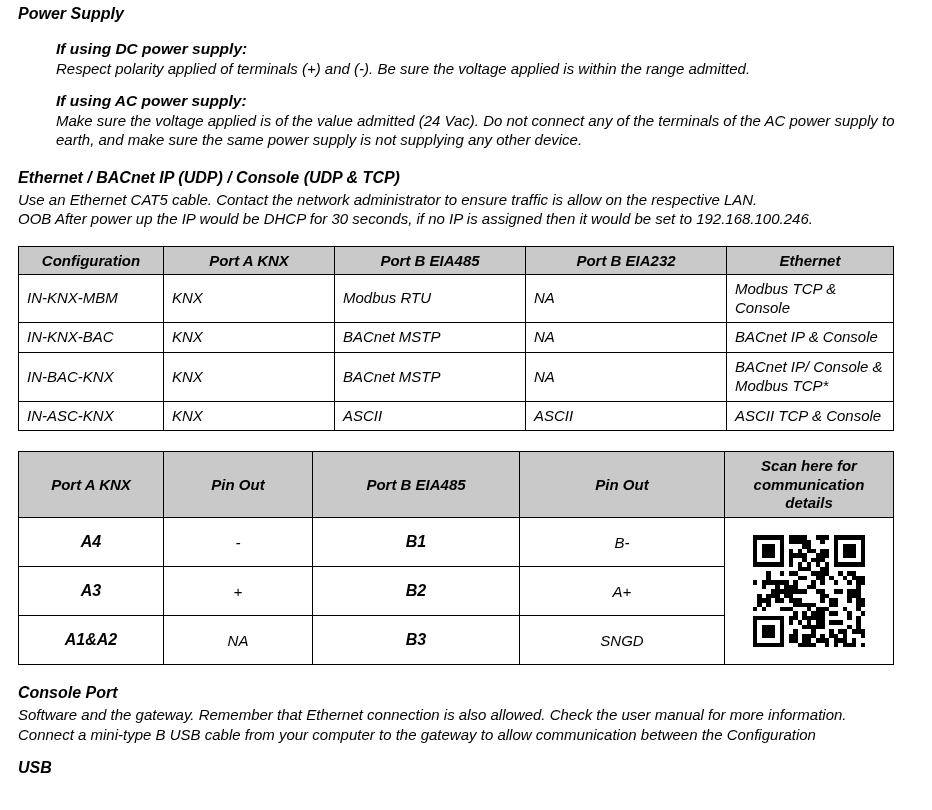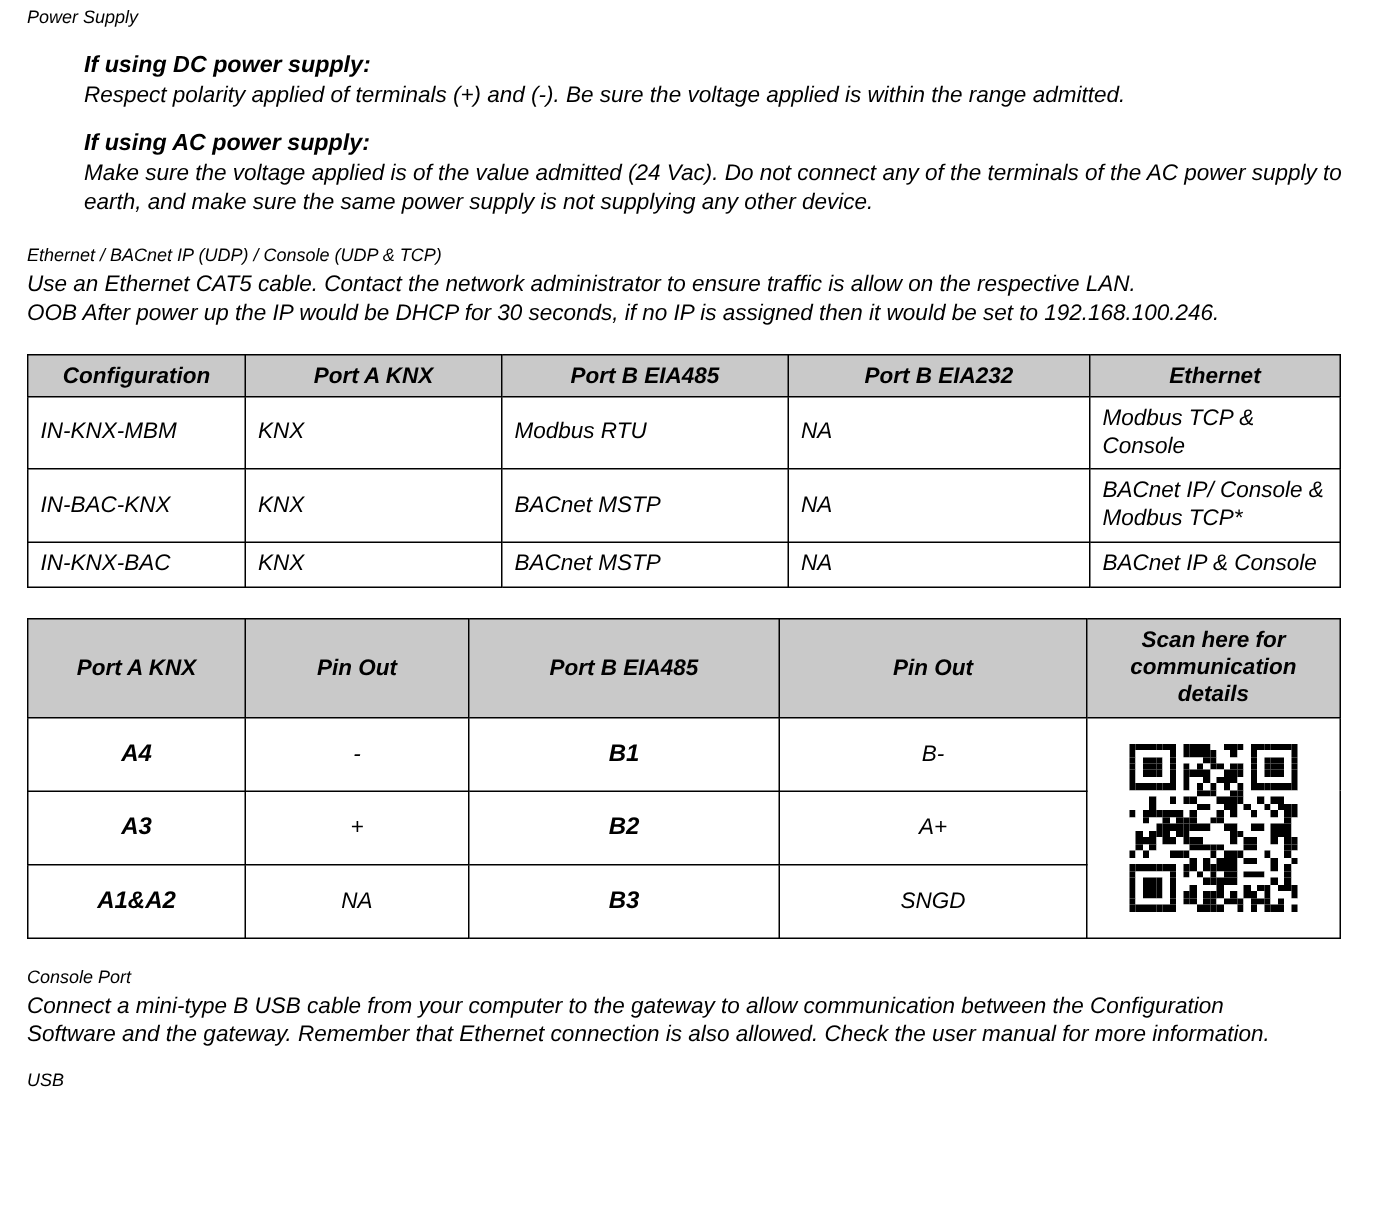--- a/index.html
+++ b/index.html
@@ -16,22 +16,22 @@
   }
   .page {
     position: relative;
     width: 932px;
     height: 810px;
     padding: 4px 18px 0 18px;
     box-sizing: border-box;
   }
   .sec-title {
     font-style: italic;
-    font-weight: normal;
-    font-size: 12px;
+    font-weight: bold;
+    font-size: 16px;
     margin: 0 0 2px 0;
     line-height: 1.25;
   }
   .body-text {
     font-style: italic;
     font-size: 15px;
     line-height: 1.28;
     margin: 0;
   }
   .indent {
@@ -158,32 +158,39 @@
     </thead>
     <tbody>
       <tr>
         <td>IN-KNX-MBM</td>
         <td>KNX</td>
         <td>Modbus RTU</td>
         <td>NA</td>
         <td>Modbus TCP &amp; Console</td>
       </tr>
       <tr>
+        <td>IN-KNX-BAC</td>
+        <td>KNX</td>
+        <td>BACnet MSTP</td>
+        <td>NA</td>
+        <td>BACnet IP &amp; Console</td>
+      </tr>
+      <tr>
         <td>IN-BAC-KNX</td>
         <td>KNX</td>
         <td>BACnet MSTP</td>
         <td>NA</td>
         <td>BACnet IP/ Console &amp; Modbus TCP*</td>
       </tr>
       <tr>
-        <td>IN-KNX-BAC</td>
+        <td>IN-ASC-KNX</td>
         <td>KNX</td>
-        <td>BACnet MSTP</td>
-        <td>NA</td>
-        <td>BACnet IP &amp; Console</td>
+        <td>ASCII</td>
+        <td>ASCII</td>
+        <td>ASCII TCP &amp; Console</td>
       </tr>
     </tbody>
   </table>
 
   <div class="gap-lg"></div>
 
   <table id="pinout-table" class="t2-wrapper">
     <thead>
       <tr>
         <th>Port A KNX</th>
@@ -846,22 +853,22 @@
         <td class="bold-cell">B3</td>
         <td class="pin-cell">SNGD</td>
       </tr>
     </tbody>
   </table>
 
   <div class="gap-lg"></div>
 
   <div>
     <div class="sec-title">Console Port</div>
+    <div class="body-text">Software and the gateway. Remember that Ethernet connection is also allowed. Check the user manual for more information.</div>
     <div class="body-text">Connect a mini-type B USB cable from your computer to the gateway to allow communication between the Configuration</div>
-    <div class="body-text">Software and the gateway. Remember that Ethernet connection is also allowed. Check the user manual for more information.</div>
   </div>
 
   <div class="gap-md"></div>
 
   <div>
     <div class="sec-title">USB</div>
 
   </div>
 
 </div>

